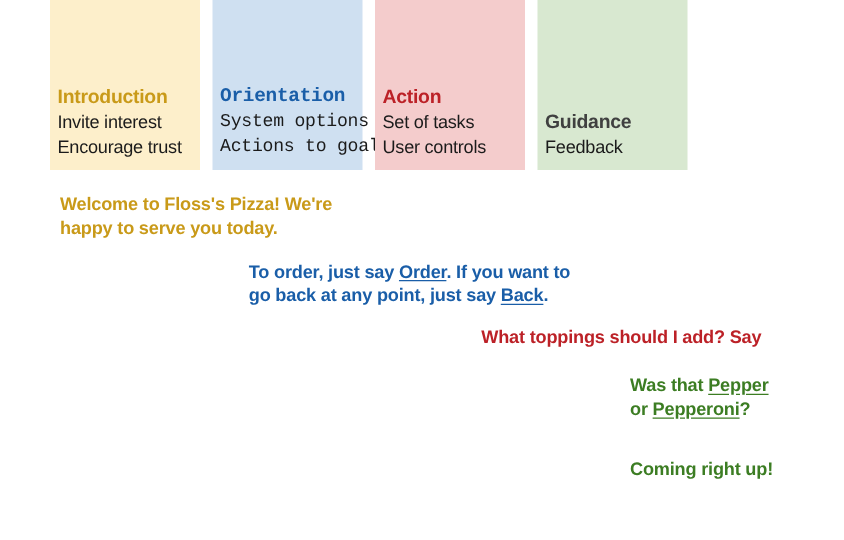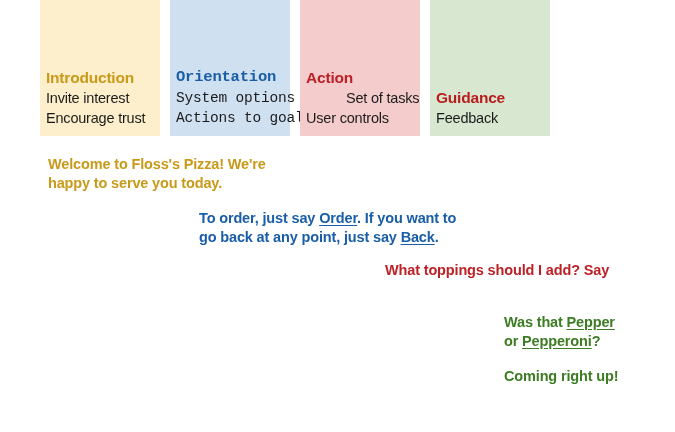--- a/index.html
+++ b/index.html
@@ -64,21 +64,21 @@
     white-space: nowrap;
   }
   .convo .kw {
     text-decoration: underline;
     text-underline-offset: 1.5px;
   }
 
   #convo-intro    { left: 48px;  top: 155px; }
   #convo-orient   { left: 199px; top: 209px; }
   #convo-action   { left: 340px; top: 261px; margin-left: 45px; }
-  #convo-guide-1  { left: 504px; top: 313px; }
+  #convo-guide-1  { left: 504px; top: 300px; }
   #convo-guide-2  { left: 504px; top: 367px; }
 </style>
 </head>
 <body style="background: rgb(255, 255, 255);">
 
 <div id="card-strip">
 
   <div class="phase-card" style="background: rgb(253, 239, 203);">
     <div class="phase-title" style="color: rgb(201, 154, 25);">Introduction</div>
     <div class="phase-line" style="color: rgb(27, 27, 27);">Invite interest</div>
@@ -86,26 +86,26 @@
   </div>
 
   <div class="phase-card" style="background: rgb(207, 224, 241); font-family: Liberation Mono, monospace;">
     <div class="phase-title" style="color: rgb(26, 94, 168);">Orientation</div>
     <div class="phase-line" style="color: rgb(27, 27, 27);">System options</div>
     <div class="phase-line" style="color: rgb(27, 27, 27);">Actions to goal</div>
   </div>
 
   <div class="phase-card" style="background: rgb(244, 204, 204);">
     <div class="phase-title" style="color: rgb(188, 33, 39);">Action</div>
-    <div class="phase-line" style="color: rgb(27, 27, 27); margin-left: 40px;">Set of tasks</div>
+    <div class="phase-line" style="color: rgb(27, 27, 27);">Set of tasks</div>
     <div class="phase-line" style="color: rgb(27, 27, 27);">User controls</div>
   </div>
 
   <div class="phase-card" style="background: rgb(216, 232, 208);">
-    <div class="phase-title" style="color: #b91c1c;">Guidance</div>
+    <div class="phase-title" style="color: #404040;">Guidance</div>
     <div class="phase-line" style="color: rgb(27, 27, 27);">Feedback</div>
   </div>
 
 </div>
 
 <div class="convo" id="convo-intro" style="color: rgb(201, 154, 25);">
   <div>Welcome to Floss's Pizza! We're</div>
   <div>happy to serve you today.</div>
 </div>
 

